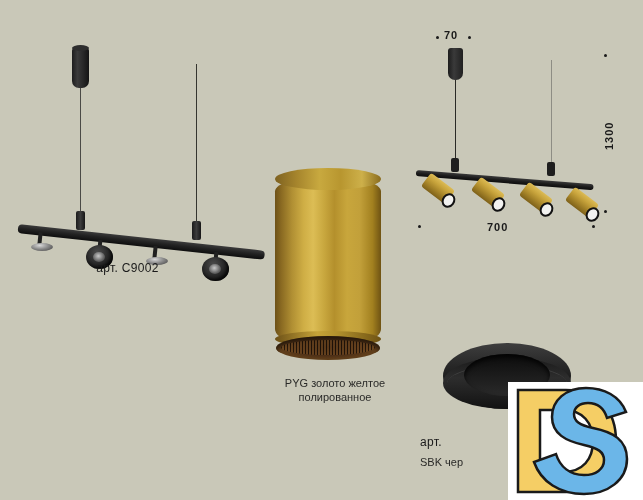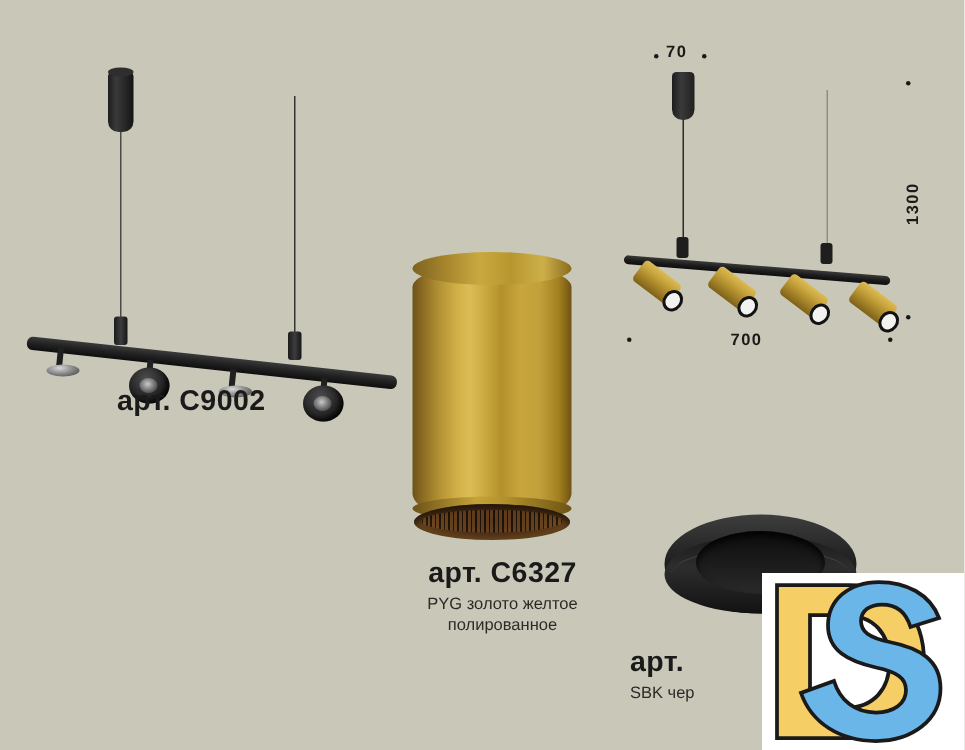--- a/index.html
+++ b/index.html
@@ -12,22 +12,22 @@
     width: 643px;
     height: 500px;
     background: #c9c8b8;
     overflow: hidden;
     font-family: "Liberation Sans", sans-serif;
   }
 
   
   .caption { position: absolute; text-align: center; }
   .caption .art {
-    font-size: 19px;
-    font-weight: bold;
+    font-size: 12px;
+    font-weight: normal;
     color: #1a1a1a;
     letter-spacing: 0.3px;
     line-height: 20px;
     white-space: nowrap;
   }
   .caption .desc {
     font-size: 11px;
     color: #2a2a28;
     line-height: 14px;
     margin-top: 3px;
@@ -290,21 +290,20 @@
   </div>
 
   <div id="product-two">
     <div class="cyl-body"></div>
     <div class="cyl-top"></div>
     <div class="cyl-rim"></div>
     <div class="cyl-bottom"></div>
   </div>
 
   <div class="caption" style="left:255px; top:373px; width:160px;">
-    <div class="art">арт. C6327</div>
     <div class="desc">PYG золото желтое
 полированное</div>
   </div>
 
   <div id="product-three">
     <div class="ring-outer"></div>
     <div class="ring-side"></div>
     <div class="ring-groove"></div>
     <div class="ring-inner"></div>
   </div>

